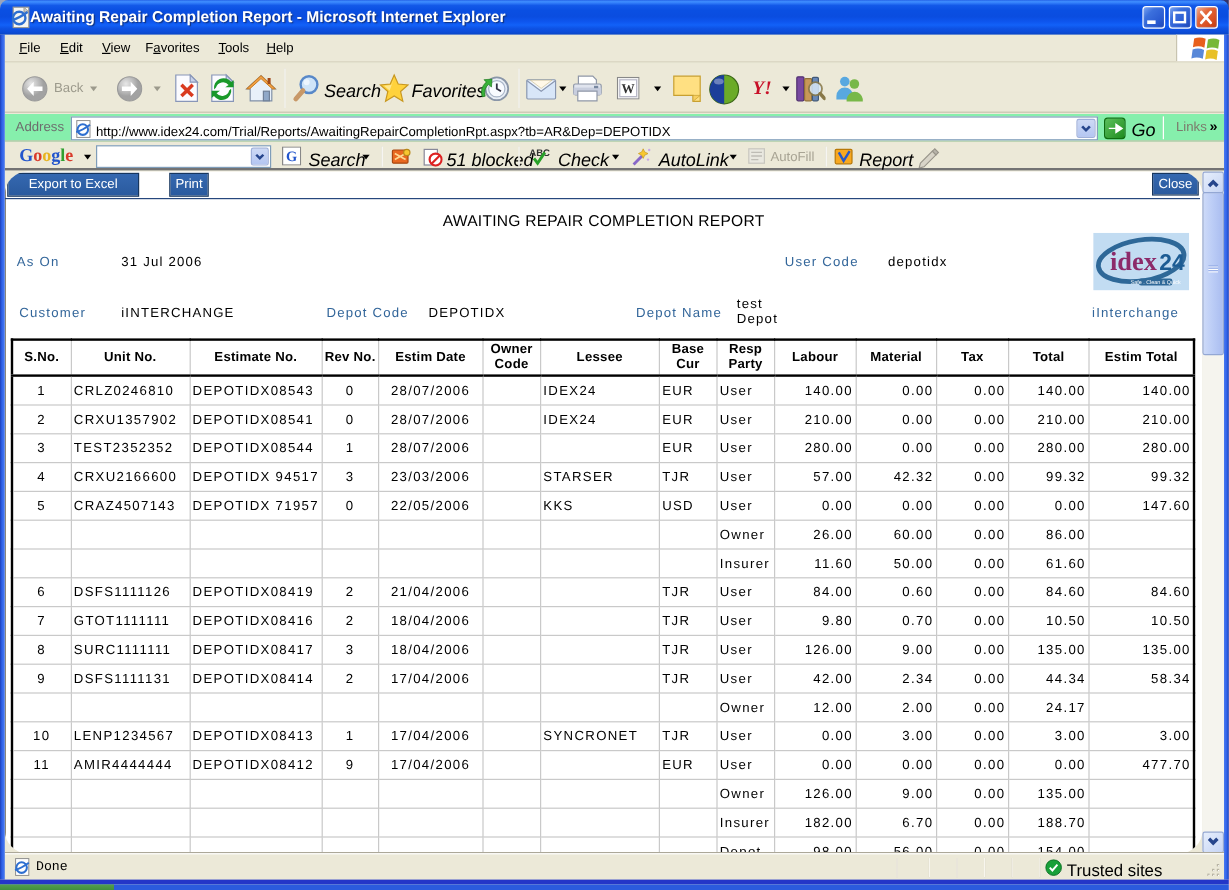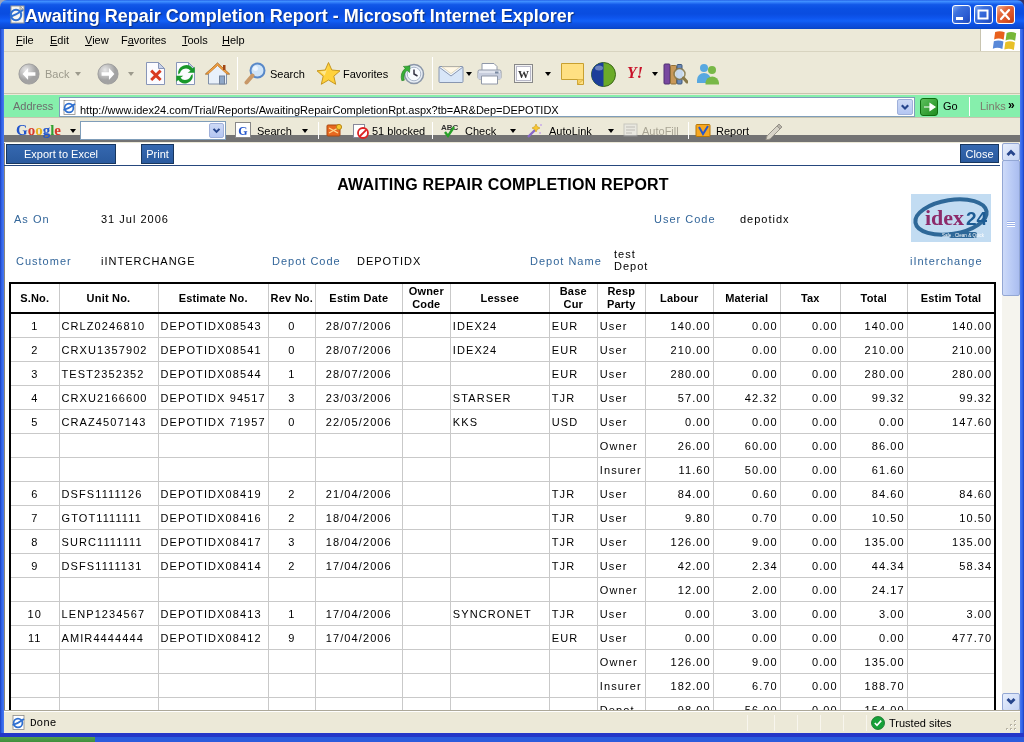--- a/index.html
+++ b/index.html
@@ -3,59 +3,59 @@
 <meta charset="utf-8">
 <style>
 html,body{margin:0;padding:0;width:1024px;height:742px;overflow:hidden;
  font-family:"Liberation Sans", sans-serif;}
 *{box-sizing:border-box;}
 #win{position:absolute;left:0;top:0;width:1024px;height:742px;background:#ece9d8;}
 
 #title{position:absolute;left:0;top:0;width:1024px;height:29px;
  background:linear-gradient(180deg,#2664e8 0%,#3f8fff 5%,#2f7af8 9%,#1258e8 16%,#0a4fe2 30%,#0a4de0 48%,#0e55ee 62%,#1261f8 72%,#0e52e4 82%,#0c4cd8 92%,#0845c4 100%);
  border-radius:7px 7px 0 0;}
-#title .ttxt{position:absolute;left:25px;top:6px;color:#fff;font-size:18px;font-weight:bold;
+#title .ttxt{position:absolute;left:25px;top:6px;color:#fff;font-size:13px;font-weight:bold;
  text-shadow:1px 1px 1px #10307a; white-space:nowrap;}
 
 #lborder{position:absolute;left:0;top:29px;width:4px;height:704px;background:linear-gradient(90deg,#1c3eb8,#2e61e8 40%,#4a7af0);}
 #rborder{position:absolute;left:1020px;top:29px;width:4px;height:704px;background:linear-gradient(90deg,#4a7af0,#2e61e8 60%,#1c3eb8);}
 #bborder{position:absolute;left:0;top:733px;width:1024px;height:4px;background:#2436c8;}
 #taskbar{position:absolute;left:0;top:737px;width:1024px;height:5px;background:#2b5bdd;}
 #startbtn{position:absolute;left:0;top:737px;width:95px;height:5px;background:linear-gradient(#559e4e,#3e8f3b);}
 
 #menubar{position:absolute;left:4px;top:29px;width:1016px;height:23px;background:#ece9d8;border-bottom:1px solid #d8d4c0;}
 #toolbar{position:absolute;left:4px;top:53px;width:1016px;height:41px;background:#ece9d8;border-bottom:1px solid #c8c4ae;}
 #addrbar{position:absolute;left:4px;top:95px;width:1016px;height:23px;background:#86efac;border-bottom:1px solid #c8c4ae;}
-#googlebar{position:absolute;left:4px;top:119px;width:1016px;height:23px;background:#ece9d8;border-bottom:7px solid #737373;}
-#content{position:absolute;left:4px;top:143px;width:998px;height:568px;background:#fff;overflow:hidden;}
+#googlebar{position:absolute;left:4px;top:119px;width:1016px;height:23px;background:#ece9d8;border-bottom:2px solid #737373;}
+#content{position:absolute;left:4px;top:143px;width:998px;height:568px;background:#fff;overflow:hidden;border-radius:19px;}
 #scrollbar{position:absolute;left:1002px;top:143px;width:18px;height:568px;background:#f5f4ee;}
 #statusbar{position:absolute;left:4px;top:711px;width:1016px;height:22px;background:#ece9d8;border-top:1px solid #fff;box-shadow:0 -1px 0 #aca899;}
 .menuitem{position:absolute;top:5px;font-size:11px;color:#000;}
 .mi-u{text-decoration:underline;}
 
 #addrlabel{position:absolute;left:9px;top:5px;font-size:11px;color:#6d6d6d;}
 .capbtn{position:absolute;top:5px;width:19px;height:19px;border:1px solid #fff;border-radius:3px;
  box-shadow:inset 0 0 1px rgba(255,255,255,.5);}
 .capbtn svg{position:absolute;left:0;top:0;}
 .tbsep{position:absolute;top:4px;width:1px;height:33px;background:#c9c5b2;border-right:1px solid #fff;}
 .tbico{position:absolute;}
 .tbgray{font-size:11px;color:#9c9a8c;position:absolute;}
-.tbblack{font-size:11px;color:#000;position:absolute;}
+.tbblack{font-size:15px;color:#000;position:absolute;font-style:italic;}
 .dd{position:absolute;width:0;height:0;border-left:3px solid transparent;border-right:3px solid transparent;}
 .ddg{border-top:4px solid #9c9a8c;}
 .ddb{border-top:4px solid #000;}
 .gsep{position:absolute;top:3px;width:1px;height:17px;background:#c9c5b2;border-right:1px solid #fff;}
 .sbtn{position:absolute;left:0;width:18px;height:18px;background:linear-gradient(135deg,#e6eefc,#c6d4f4);border:1px solid #93a7d4;border-radius:2px;}
 #sthumb{position:absolute;left:0;top:17px;width:18px;height:136px;background:linear-gradient(90deg,#cddaf8,#bccdf6 45%,#aabdf0);border:1px solid #93a7d4;border-radius:2px;}
 .stsep{position:absolute;top:3px;width:1px;height:16px;background:#c0bcaa;border-right:1px solid #f8f6ee;}
 #addrfield{position:absolute;left:55px;top:2px;width:856px;height:20px;background:#fff;border:1px solid #7f9db9;font-size:11px;line-height:18px;}
 
 .btnblue{position:absolute;background:linear-gradient(#3568b0,#2a5a9e);border:1px solid #17365e;color:#fff;font-size:11px;text-align:center;}
 #hline{position:absolute;left:0;top:22px;width:996px;height:1px;background:#26477d;}
-#rpttitle{position:absolute;left:0;top:33px;width:998px;text-align:center;font-size:16px;font-weight:bold;color:#000;letter-spacing:0.2px;}
+#rpttitle{position:absolute;left:0;top:33px;width:998px;text-align:center;font-size:13px;font-weight:normal;color:#000;letter-spacing:0.2px;}
 .lbl{position:absolute;font-size:11px;color:#33669a;letter-spacing:1px;white-space:nowrap;}
 .val{position:absolute;font-size:11px;color:#000;letter-spacing:1px;white-space:nowrap;}
 
 #rpt{position:absolute;left:5px;top:139px;border-collapse:collapse;table-layout:fixed;background:#fff;}
 #rpt td,#rpt th{border:1px solid #c9c9c9;font-size:11px;letter-spacing:1.1px;padding:2px 2px 0;overflow:hidden;white-space:nowrap;}
 #rpt thead th{border-bottom:2px solid #000;font-weight:bold;font-size:11px;letter-spacing:0.2px;padding:0;line-height:13px;}
 #rpt{border:2px solid #000;}
 #rpt tr{height:24px;}
 #rpt thead tr{height:30px;}
 .tr{text-align:right;padding-right:2px;}
@@ -671,21 +671,21 @@
     <span class="stsep" style="left:770px;"></span>
     <span class="stsep" style="left:793px;"></span>
     <span class="stsep" style="left:816px;"></span>
     <span class="stsep" style="left:839px;"></span>
     <span class="stsep" style="left:862px;"></span>
     <svg style="position:absolute;left:867px;top:4px" width="14" height="14" viewBox="0 0 14 14">
       <circle cx="7" cy="7" r="6.5" fill="#18a038"></circle>
       <circle cx="7" cy="7" r="6.5" fill="none" stroke="#0c7025" stroke-width="0.8"></circle>
       <path d="M3.8 7 l2.2 2.4 l4.2 -4.8" stroke="#fff" stroke-width="1.6" fill="none"></path>
     </svg>
-    <span style="position:absolute;left:885px;top:5px;font-size:11px;">Trusted sites</span>
+    <span style="position:absolute;left:885px;top:5px;font-size:14px;">Trusted sites</span>
     <svg style="position:absolute;left:1002px;top:8px" width="12" height="12" viewBox="0 0 12 12">
       <g fill="#b8b4a4">
           <rect x="8" y="8" width="2" height="2"></rect>
           <rect x="8" y="4" width="2" height="2"></rect>
           <rect x="4" y="8" width="2" height="2"></rect>
           <rect x="8" y="0" width="2" height="2"></rect>
           <rect x="4" y="4" width="2" height="2"></rect>
           <rect x="0" y="8" width="2" height="2"></rect>
         </g>
       <g fill="#fff">

